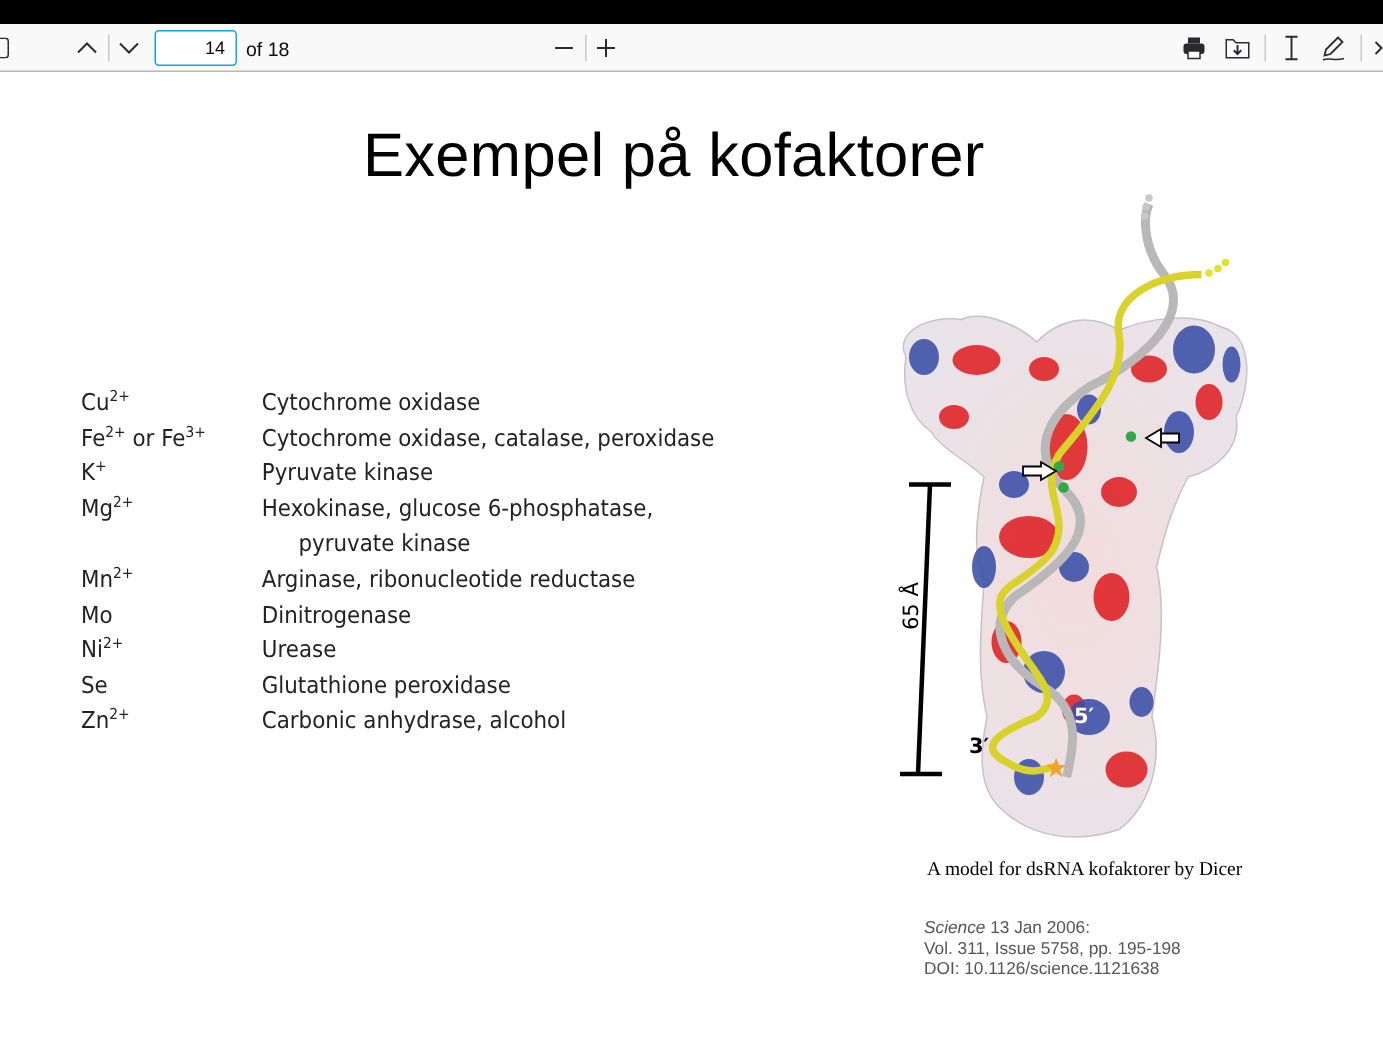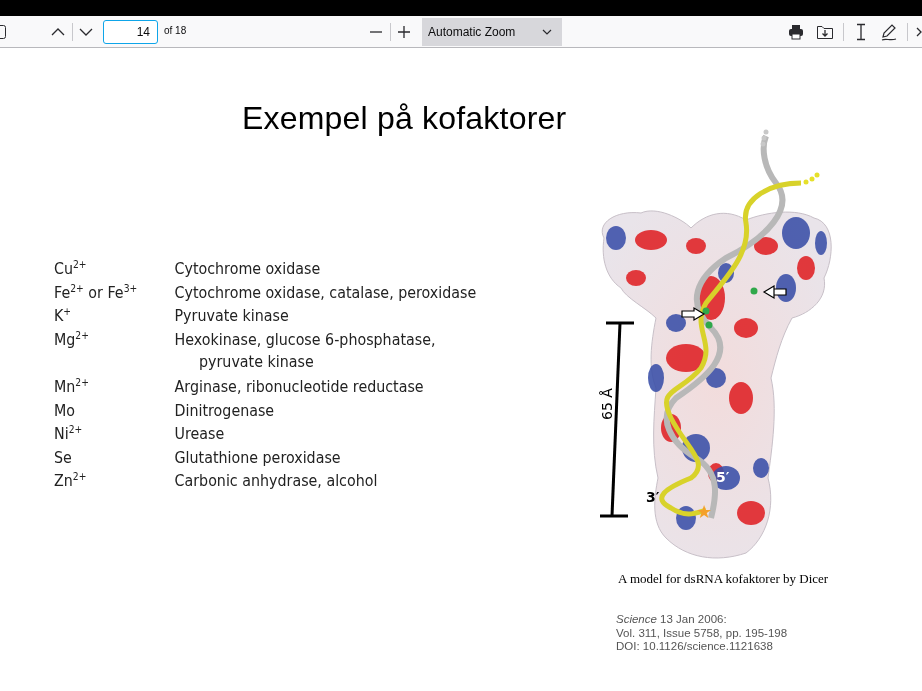--- a/index.html
+++ b/index.html
@@ -2,25 +2,25 @@
 <html><head>
 <meta charset="utf-8">
 <style>
   html, body { margin:0; padding:0; }
   body { width:922px; height:691px; overflow:hidden; background:#fff; position:relative; font-family:"Liberation Sans", sans-serif; }
   .topbar { position:absolute; left:0; top:0; width:922px; height:16px; background:#000; }
   .toolbar { position:absolute; left:0; top:16px; width:922px; height:32px; background:#f9f9fa; border-bottom:1px solid #b8b8bc; box-sizing:border-box; }
   .tb { position:absolute; display:flex; align-items:center; justify-content:center; color:#2a2a2e; }
   .sep { position:absolute; top:7px; width:1px; height:18px; background:#c8c8cc; }
   .page-input { position:absolute; left:103px; top:4px; width:55px; height:24px; border:1px solid #0ea5e9; border-radius:3px; background:#fff; box-sizing:border-box; font-size:12px; text-align:right; padding-right:7px; line-height:22px; color:#0c0c0d; }
-  .of-label { position:absolute; left:164px; top:9px; font-size:10px; color:#0c0c0d; }
+  .of-label { position:absolute; left:164px; top:9px; font-size:13px; color:#0c0c0d; }
   .zoom-select { position:absolute; left:422px; top:2px; width:140px; height:28px; background:#d7d7db; box-sizing:border-box; font-size:12px; color:#0c0c0d; padding-left:6px; line-height:28px; }
   .zoom-select .chev { position:absolute; right:10px; top:0; }
   .page { position:absolute; left:0; top:48px; width:922px; height:643px; background:#fff; }
-  .title { position:absolute; left:242px; top:100px; font-size:32px; color:#000; letter-spacing:0.2px; }
+  .title { position:absolute; left:242px; top:80px; font-size:41px; color:#000; letter-spacing:0.2px; }
   .row { position:absolute; left:54px; font-family:"DejaVu Sans", sans-serif; font-size:15.5px; color:#222; transform:scaleX(0.92); transform-origin:left top; white-space:nowrap; }
   .row .el { display:inline-block; width:131px; }
   .row sup { font-size:10px; vertical-align:6px; }
   .row.cont { left:199px; }
   .figure { position:absolute; left:596px; top:128px; width:250px; height:440px; }
   .caption { position:absolute; left:618px; top:571px; font-family:"Liberation Serif", serif; font-size:13px; color:#000; }
   .cite { position:absolute; left:616px; top:593px; font-family:"Liberation Sans", sans-serif; font-size:11.5px; color:#555; line-height:13.5px;margin-top:20px; }
   .cite i { font-style:italic; }
 </style>
 </head>
@@ -51,28 +51,20 @@
   <div class="tb" style="left:366px;top:6px;width:20px;height:20px;">
     <svg width="14" height="14">
         <path d="M1 7 H13" stroke="#2a2a2e" stroke-width="1.3"></path>
       </svg>
   </div>
   <div class="sep" style="left:390px;"></div>
   <div class="tb" style="left:394px;top:6px;width:20px;height:20px;">
     <svg width="14" height="14">
         <path d="M1 7 H13 M7 1 V13" stroke="#2a2a2e" stroke-width="1.3"></path>
       </svg>
-  </div>
-  <div class="zoom-select">
-    <span>Automatic Zoom</span>
-    <span class="chev">
-      <svg width="10" height="28">
-          <path d="M1 12 L5 16 L9 12" fill="none" stroke="#2a2a2e" stroke-width="1.2"></path>
-        </svg>
-    </span>
   </div>
 
   <div class="tb" style="left:786px;top:6px;width:20px;height:20px;">
     <svg width="16" height="16">
         <rect x="4" y="1" width="8" height="4" fill="#2a2a2e"></rect>
         <rect x="1" y="5" width="14" height="7" rx="2" fill="#2a2a2e"></rect>
         <rect x="4" y="10" width="8" height="5" fill="#fff" stroke="#2a2a2e"></rect>
       </svg>
   </div>
   <div class="tb" style="left:815px;top:6px;width:20px;height:20px;">

